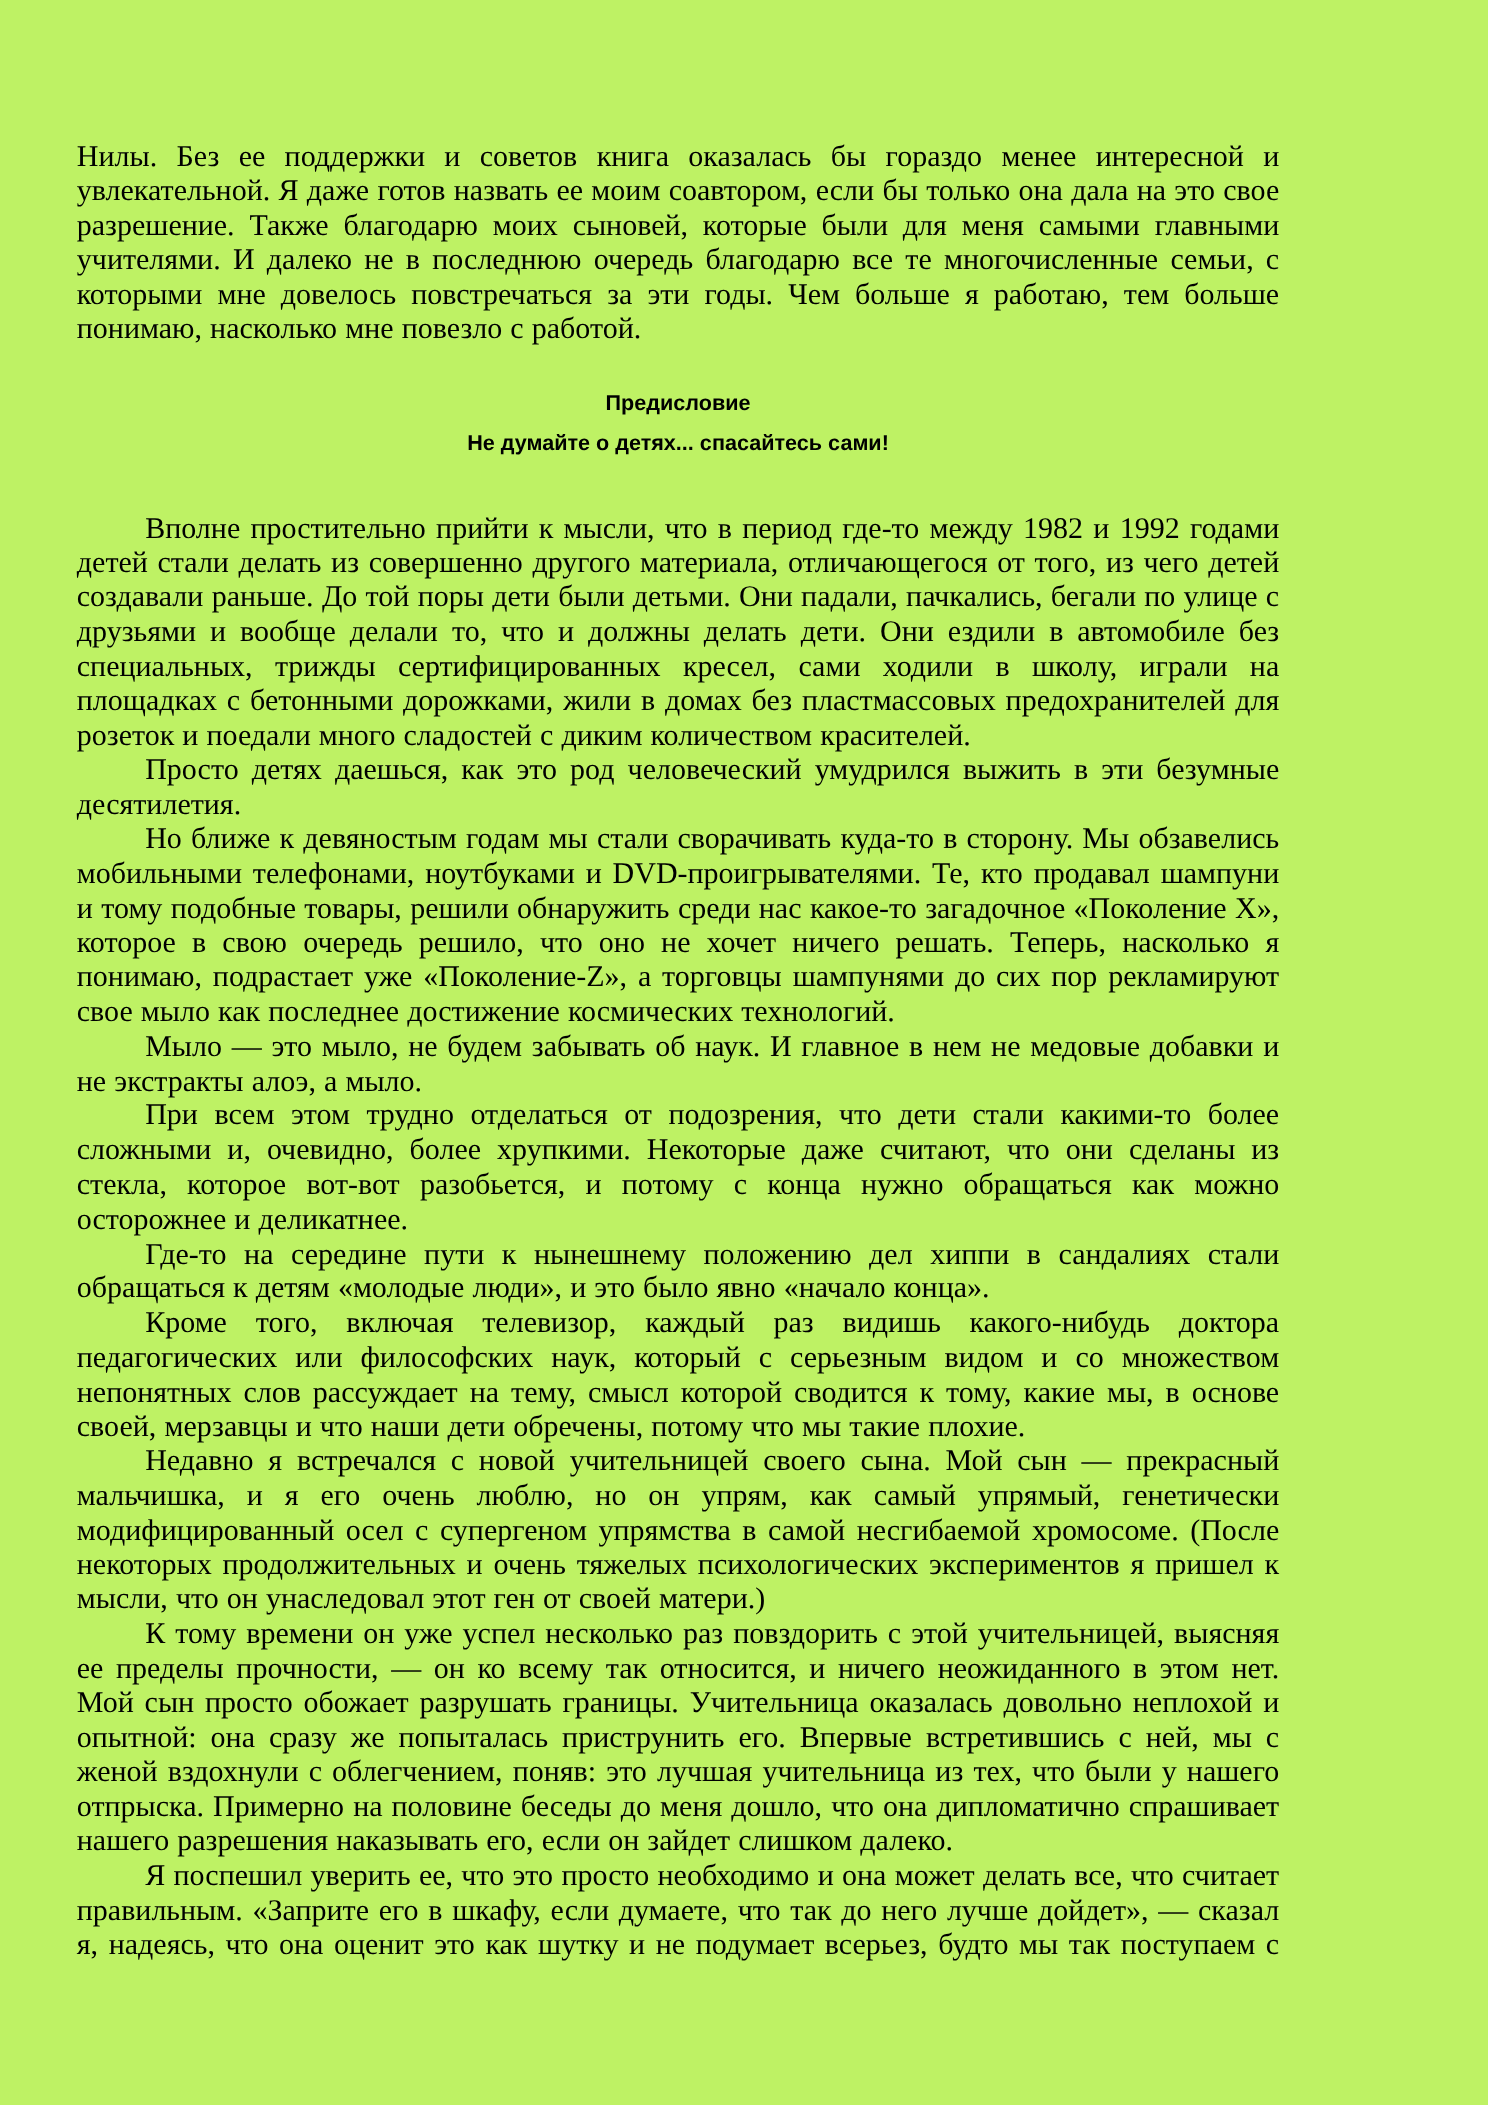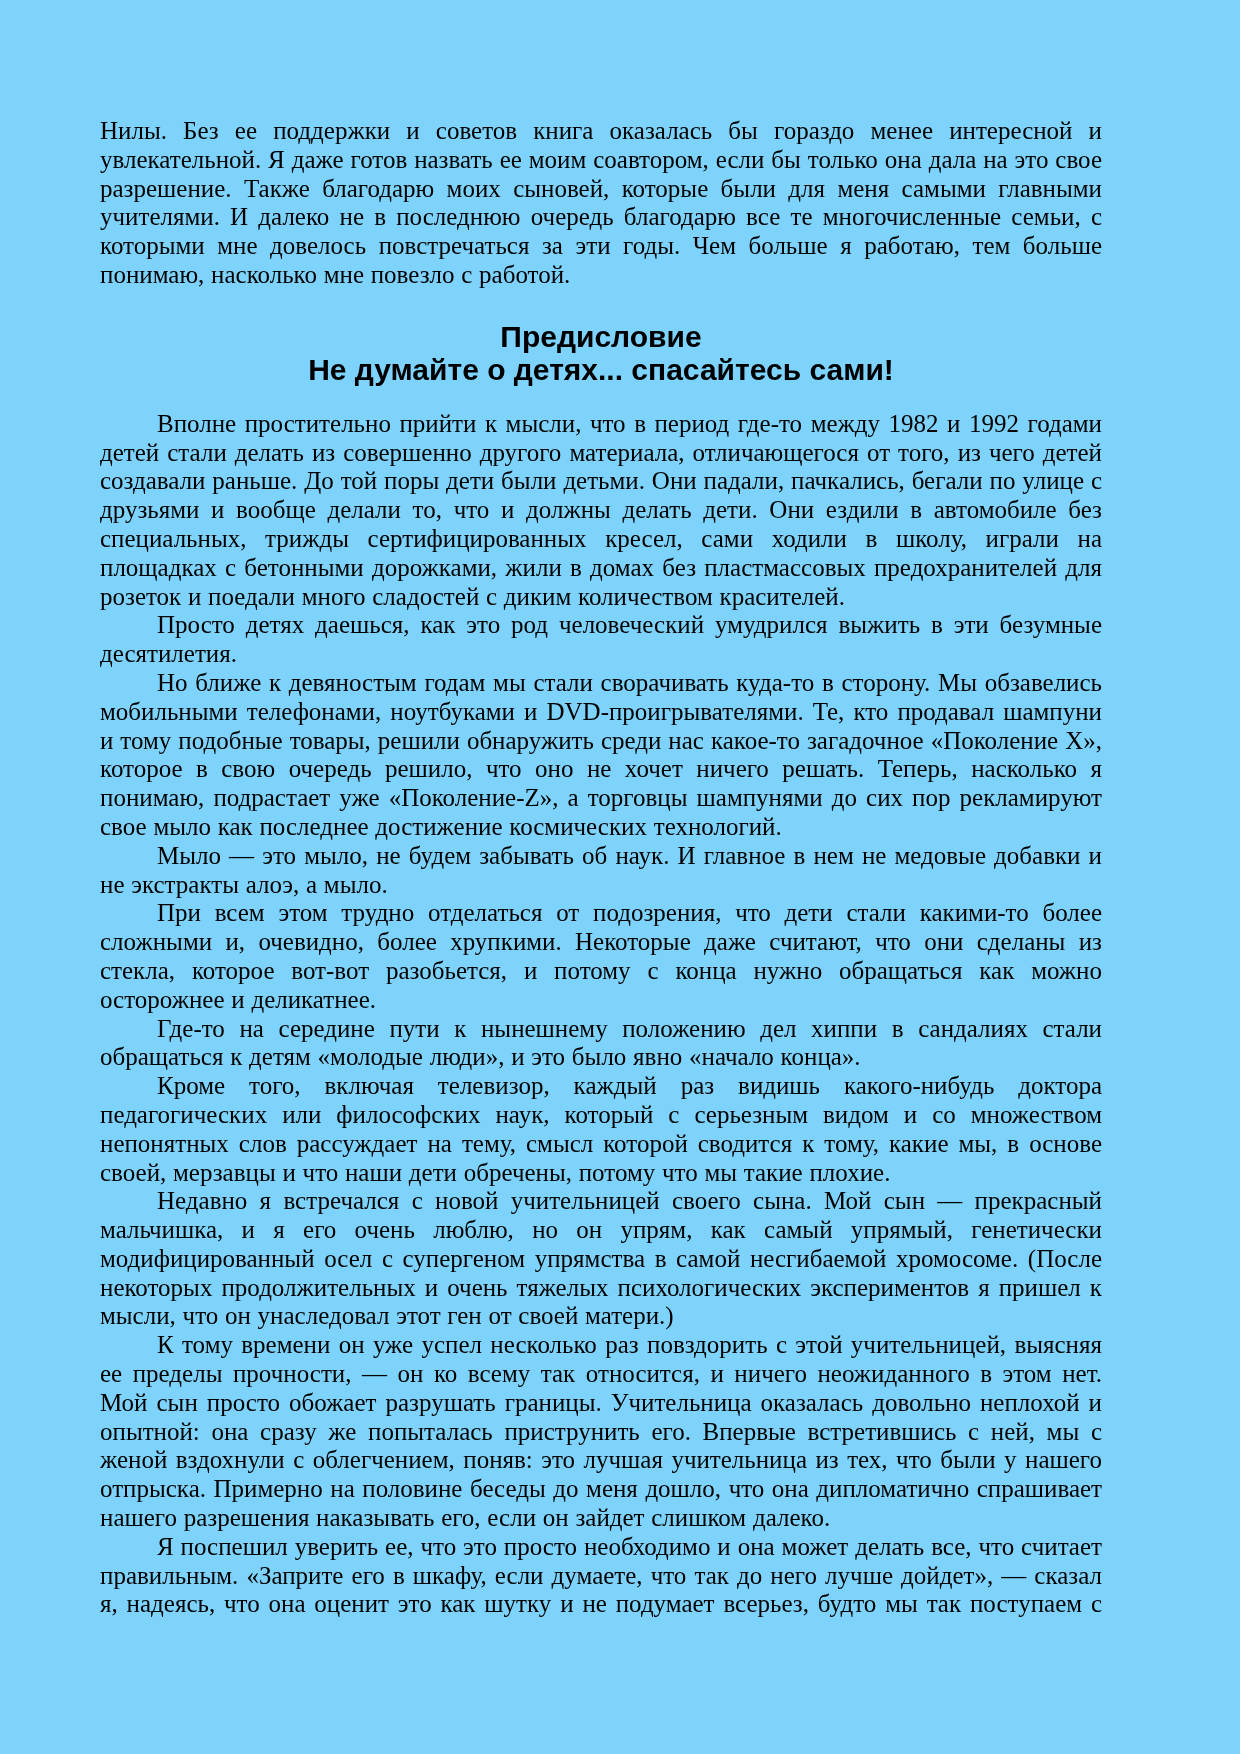--- a/index.html
+++ b/index.html
@@ -13,23 +13,23 @@
     position: relative;
     font-family: "Liberation Serif", serif;
     color: #000000;
   }
   .page {
     position: absolute;
     top: 0;
     left: 0;
     width: 1240px;
     height: 1754px;
-    background: #7dd3fc;
+    background: #bef264;
     box-sizing: border-box;
-    padding: 117px 90px 0 100px;
+    padding: 117px 90px 0 64px;
     overflow: hidden;
   }
   .text-block {
     width: 1002px;
   }
   p.body-par {
     margin: 0;
     font-size: 25px;
     line-height: 28.8px;
     text-align: justify;
@@ -38,25 +38,25 @@
   }
   p.no-indent {
     text-indent: 0;
   }
   p.cut {
     
     text-align-last: justify;
     font-family: Liberation Serif, serif;
   }
   .heading {
-    margin: 30px 0 24px 0;
+    margin: 30px 0 41px 0;
     text-align: center;
     font-family: "Liberation Sans", sans-serif;
     font-weight: bold;
-    font-size: 30px;
+    font-size: 18px;
     line-height: 33px;
   }
   .heading-subtitle {
   }
 </style>
 </head>
 <body>
 
 <div class="page">
   <div class="text-block">

